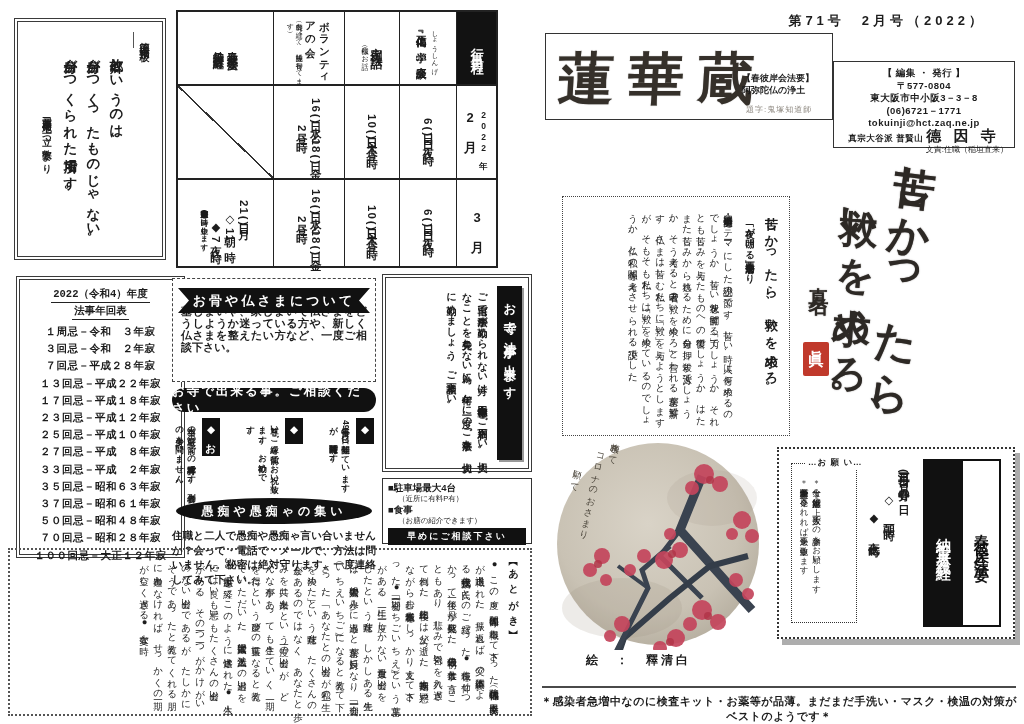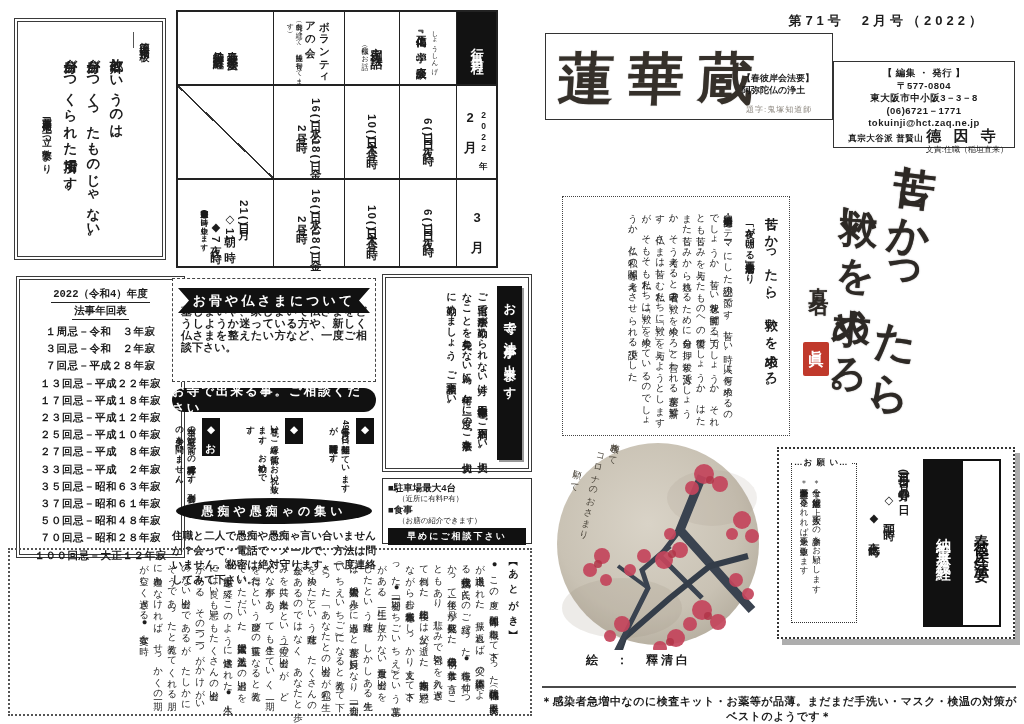--- a/index.html
+++ b/index.html
@@ -99,21 +99,21 @@
   .paint-credit { font-size:12px; font-weight:bold; letter-spacing:3px; }
 
   .event { border:2px dotted #333; background:#fff; box-shadow:5px 6px 0 #adadad; }
   .ev-titles { position:absolute; top:10px; right:12px; height:168px; background:#111; padding:2px; display:flex; gap:2px; }
   .ev-strip { display:flex; align-items:center; justify-content:center; width:36px; }
   .ev-strip .v { font-size:15px; font-weight:bold; letter-spacing:7px; }
   .ev-white { background:#fff; color:#111; }
   .ev-black { background:#111; color:#fff; }
   .ev-date .v > span { display:block; }
   .req { position:absolute; left:12px; top:14px; width:66px; height:160px; border:1.6px dotted #333; }
-  .req-title { position:absolute; top:-7px; left:0; background:#fff; font-size:8.5px; font-weight:bold; letter-spacing:1px; padding:0 2px; white-space:nowrap; }
+  .req-title { position:absolute; top:-7px; left:14px; background:#fff; font-size:8.5px; font-weight:bold; letter-spacing:1px; padding:0 2px; white-space:nowrap; }
   .req-body { font-size:8.5px; line-height:12.5px; padding:10px 6px 6px 6px; height:100%; }
 
   .footer-rule { background:#4a4a4a; height:2px; }
   .footer-txt { font-size:11px; font-weight:bold; text-align:center; letter-spacing:0.5px; }
 </style>
 </head>
 <body>
 
 <div id="canvas">
 

